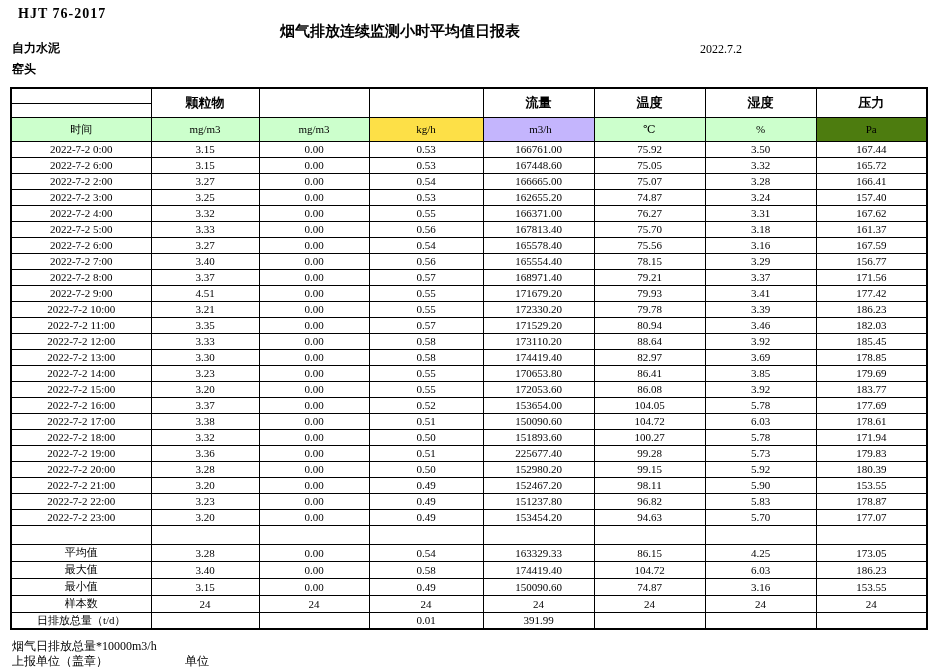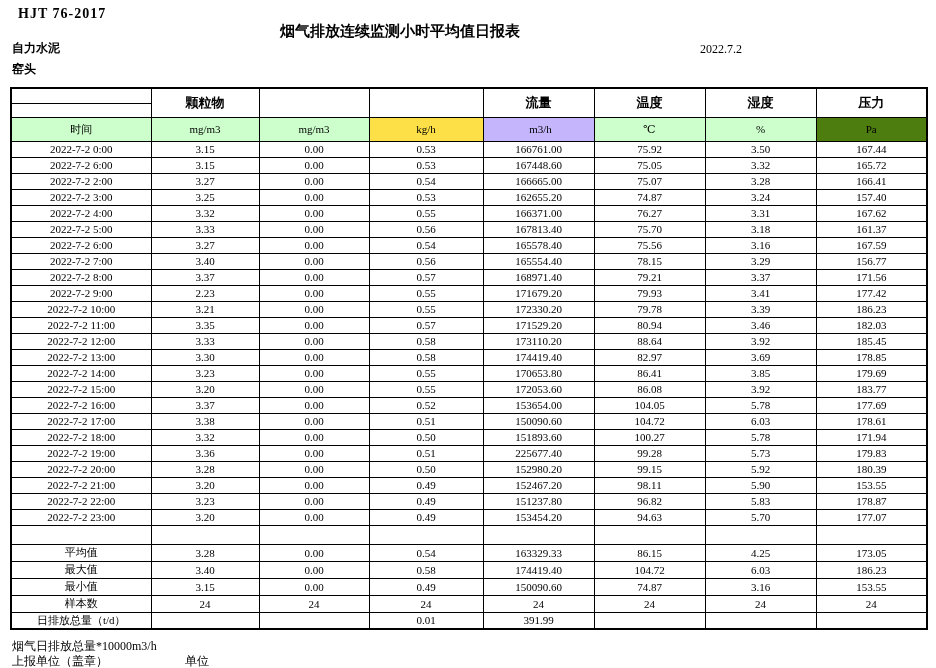--- a/index.html
+++ b/index.html
@@ -181,21 +181,21 @@
           <td>3.37</td>
           <td>0.00</td>
           <td>0.57</td>
           <td>168971.40</td>
           <td>79.21</td>
           <td>3.37</td>
           <td>171.56</td>
         </tr>
         <tr class="data-row">
           <td>2022-7-2 9:00</td>
-          <td>2.23</td>
+          <td>4.51</td>
           <td>0.00</td>
           <td>0.55</td>
           <td>171679.20</td>
           <td>79.93</td>
           <td>3.41</td>
           <td>177.42</td>
         </tr>
         <tr class="data-row">
           <td>2022-7-2 10:00</td>
           <td>3.21</td>

